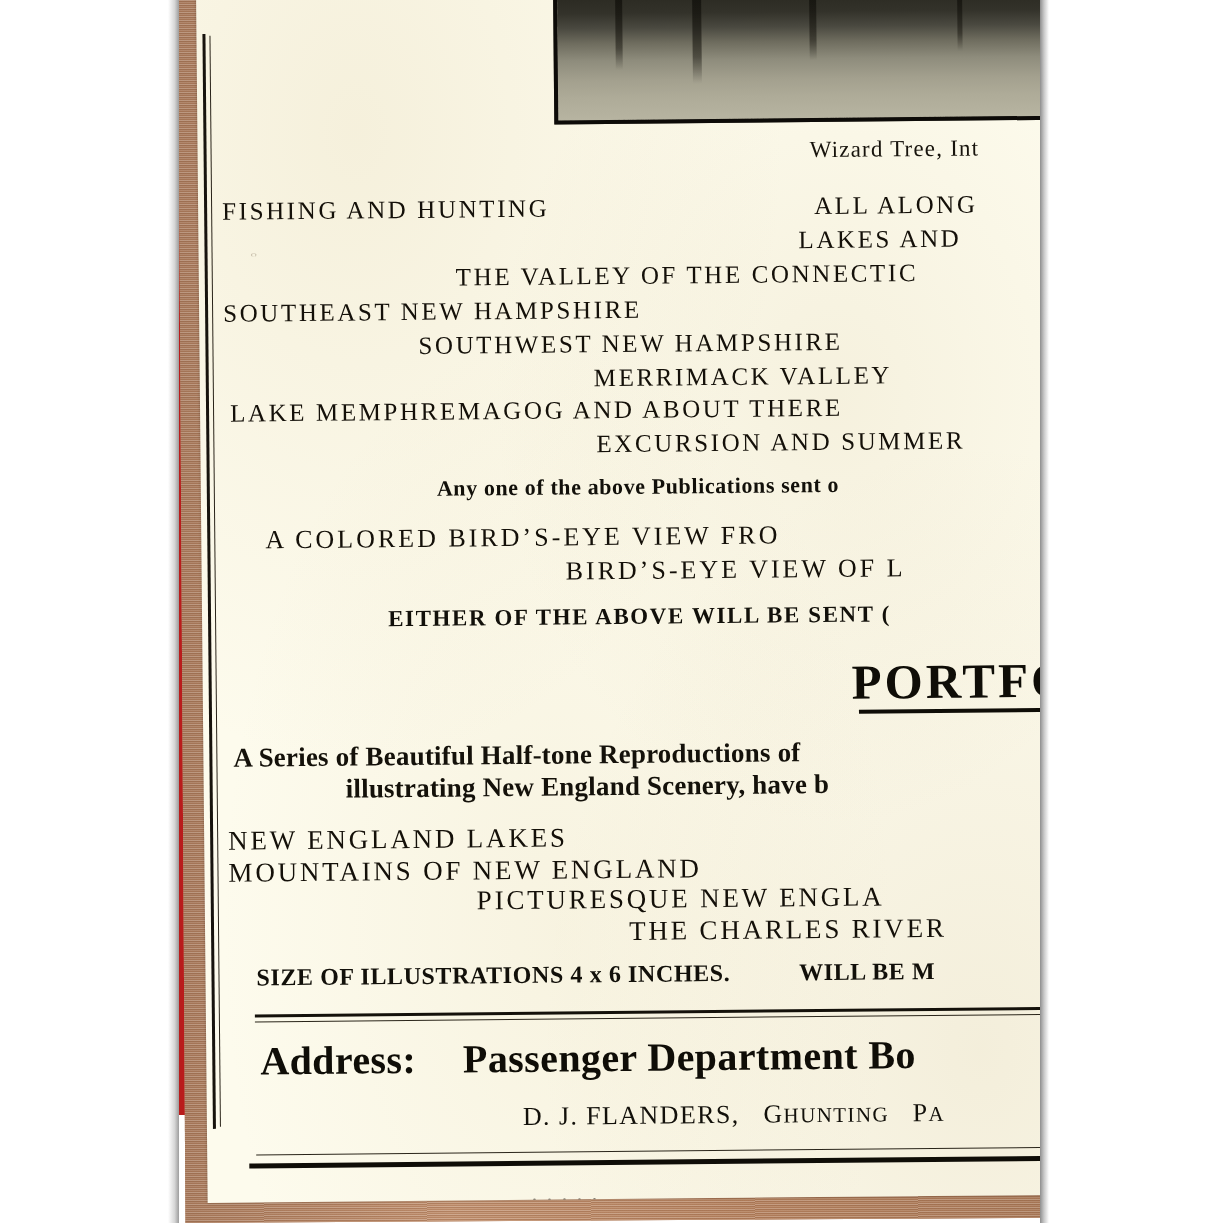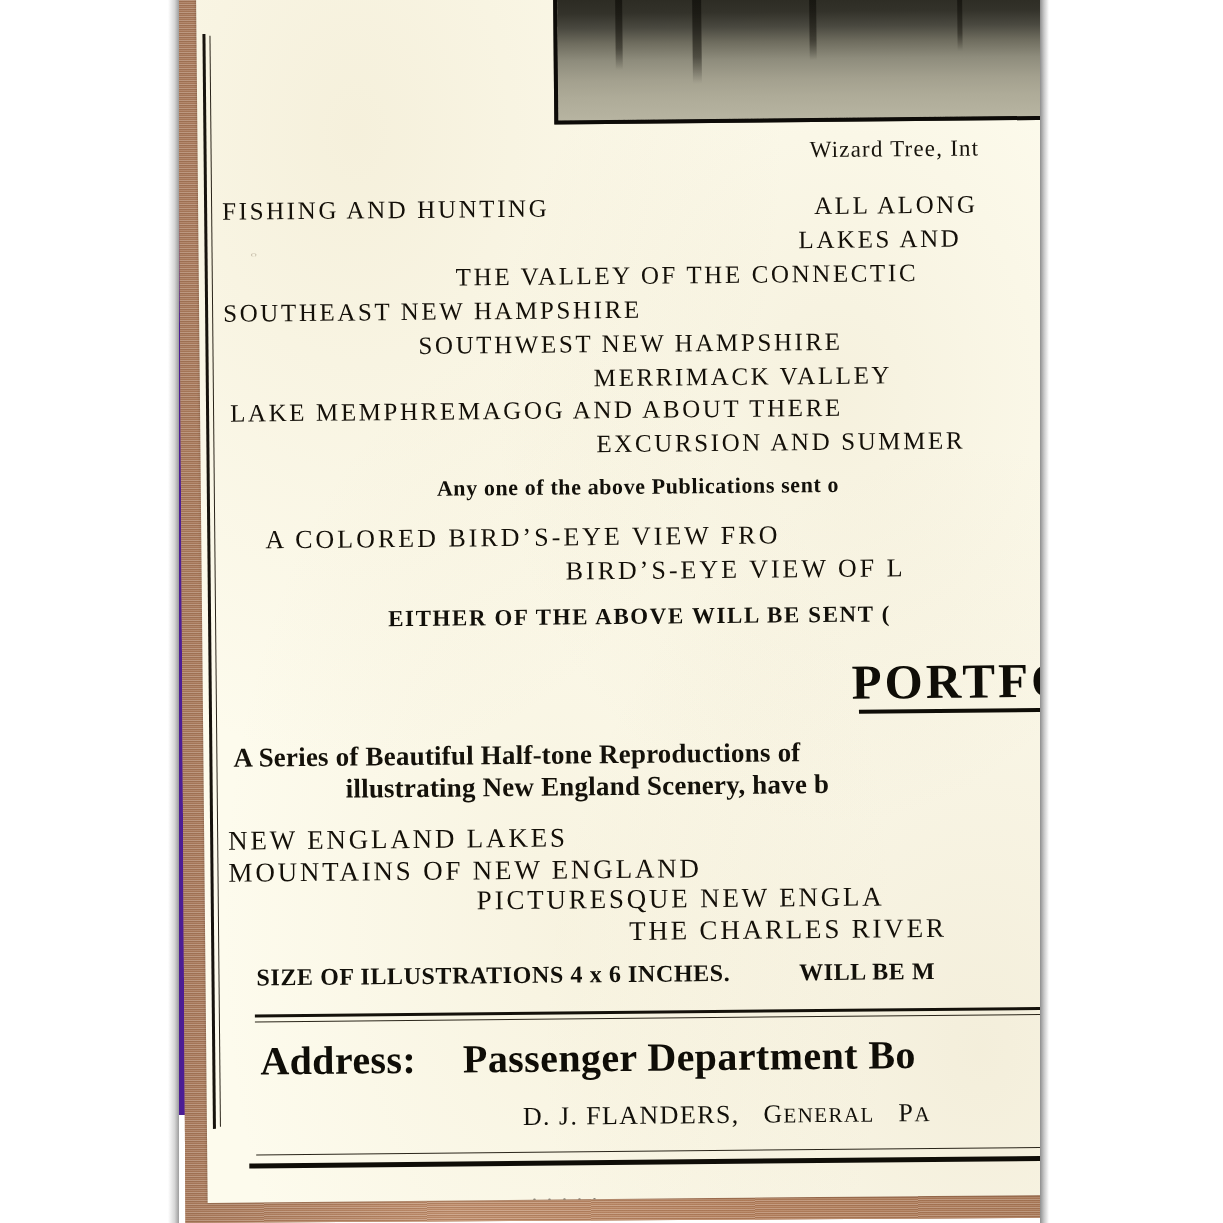--- a/index.html
+++ b/index.html
@@ -12,21 +12,21 @@
     width: 1223px;
     height: 1223px;
     overflow: hidden;
     font-family: "Liberation Serif", "DejaVu Serif", serif;
   }
 
   #scan-viewport {
     position: relative;
     width: 1223px;
     height: 1115px;
-    background: #4c1d95;
+    background: #b91c1c;
     text-align: right;
   }
 
   
   #backing-board {
     position: absolute;
     left: 178px;
     top: 0px;
     width: 880px;
     height: 1223px;
@@ -412,21 +412,21 @@
 
       <div id="address-line">
         <span>Address:</span>
         <span style="display:inline-block; width:26px;"></span>
         <span>Passenger Department Bo</span>
       </div>
 
       <div id="flanders-line">
         <span>D. J. FLANDERS,</span>
         <span>&nbsp;</span>
-        <span>G</span><span class="smallcap">ENERAL</span>
+        <span>G</span><span class="smallcap">HUNTING</span>
         <span>&nbsp;</span>
         <span>P</span><span class="smallcap">A</span>
       </div>
 
       <div id="rule-below-1"></div>
       <div id="rule-below-2"></div>
 
       <div id="below-peek">. . . . .</div>
 
       <div class="ghost" style="left:28px;  top:259px;">o­ ­ ­ ­­­­­</div>

